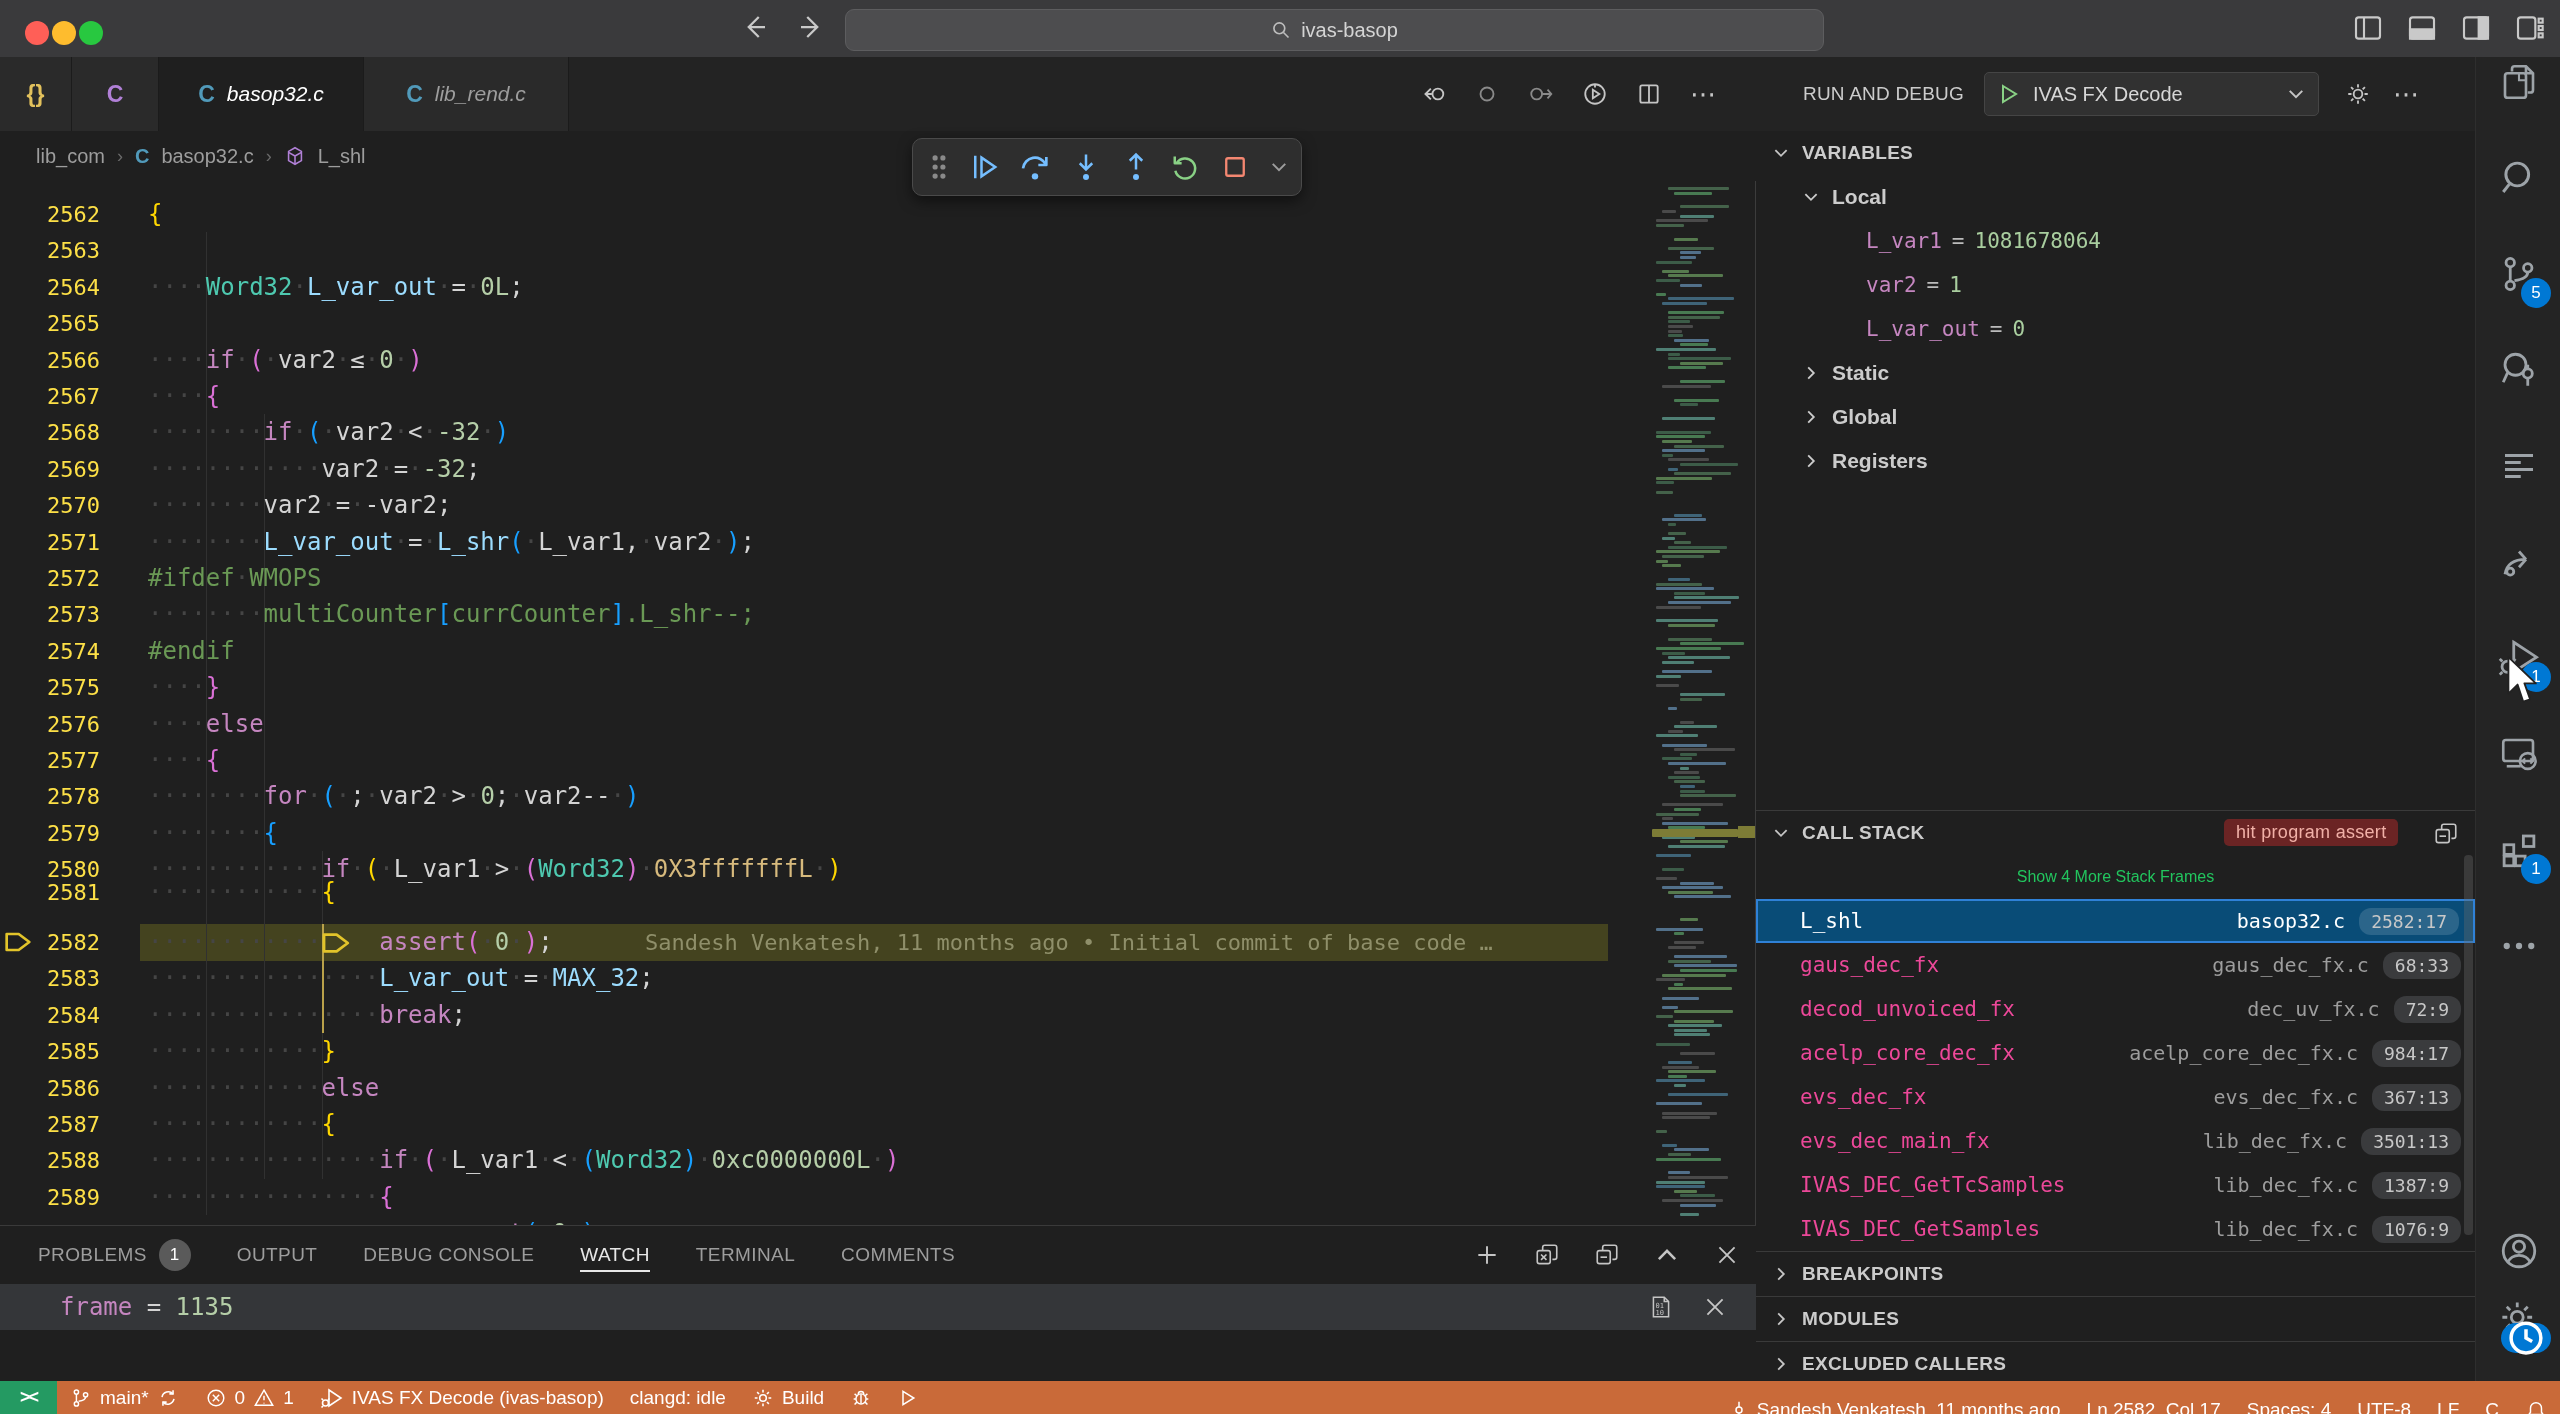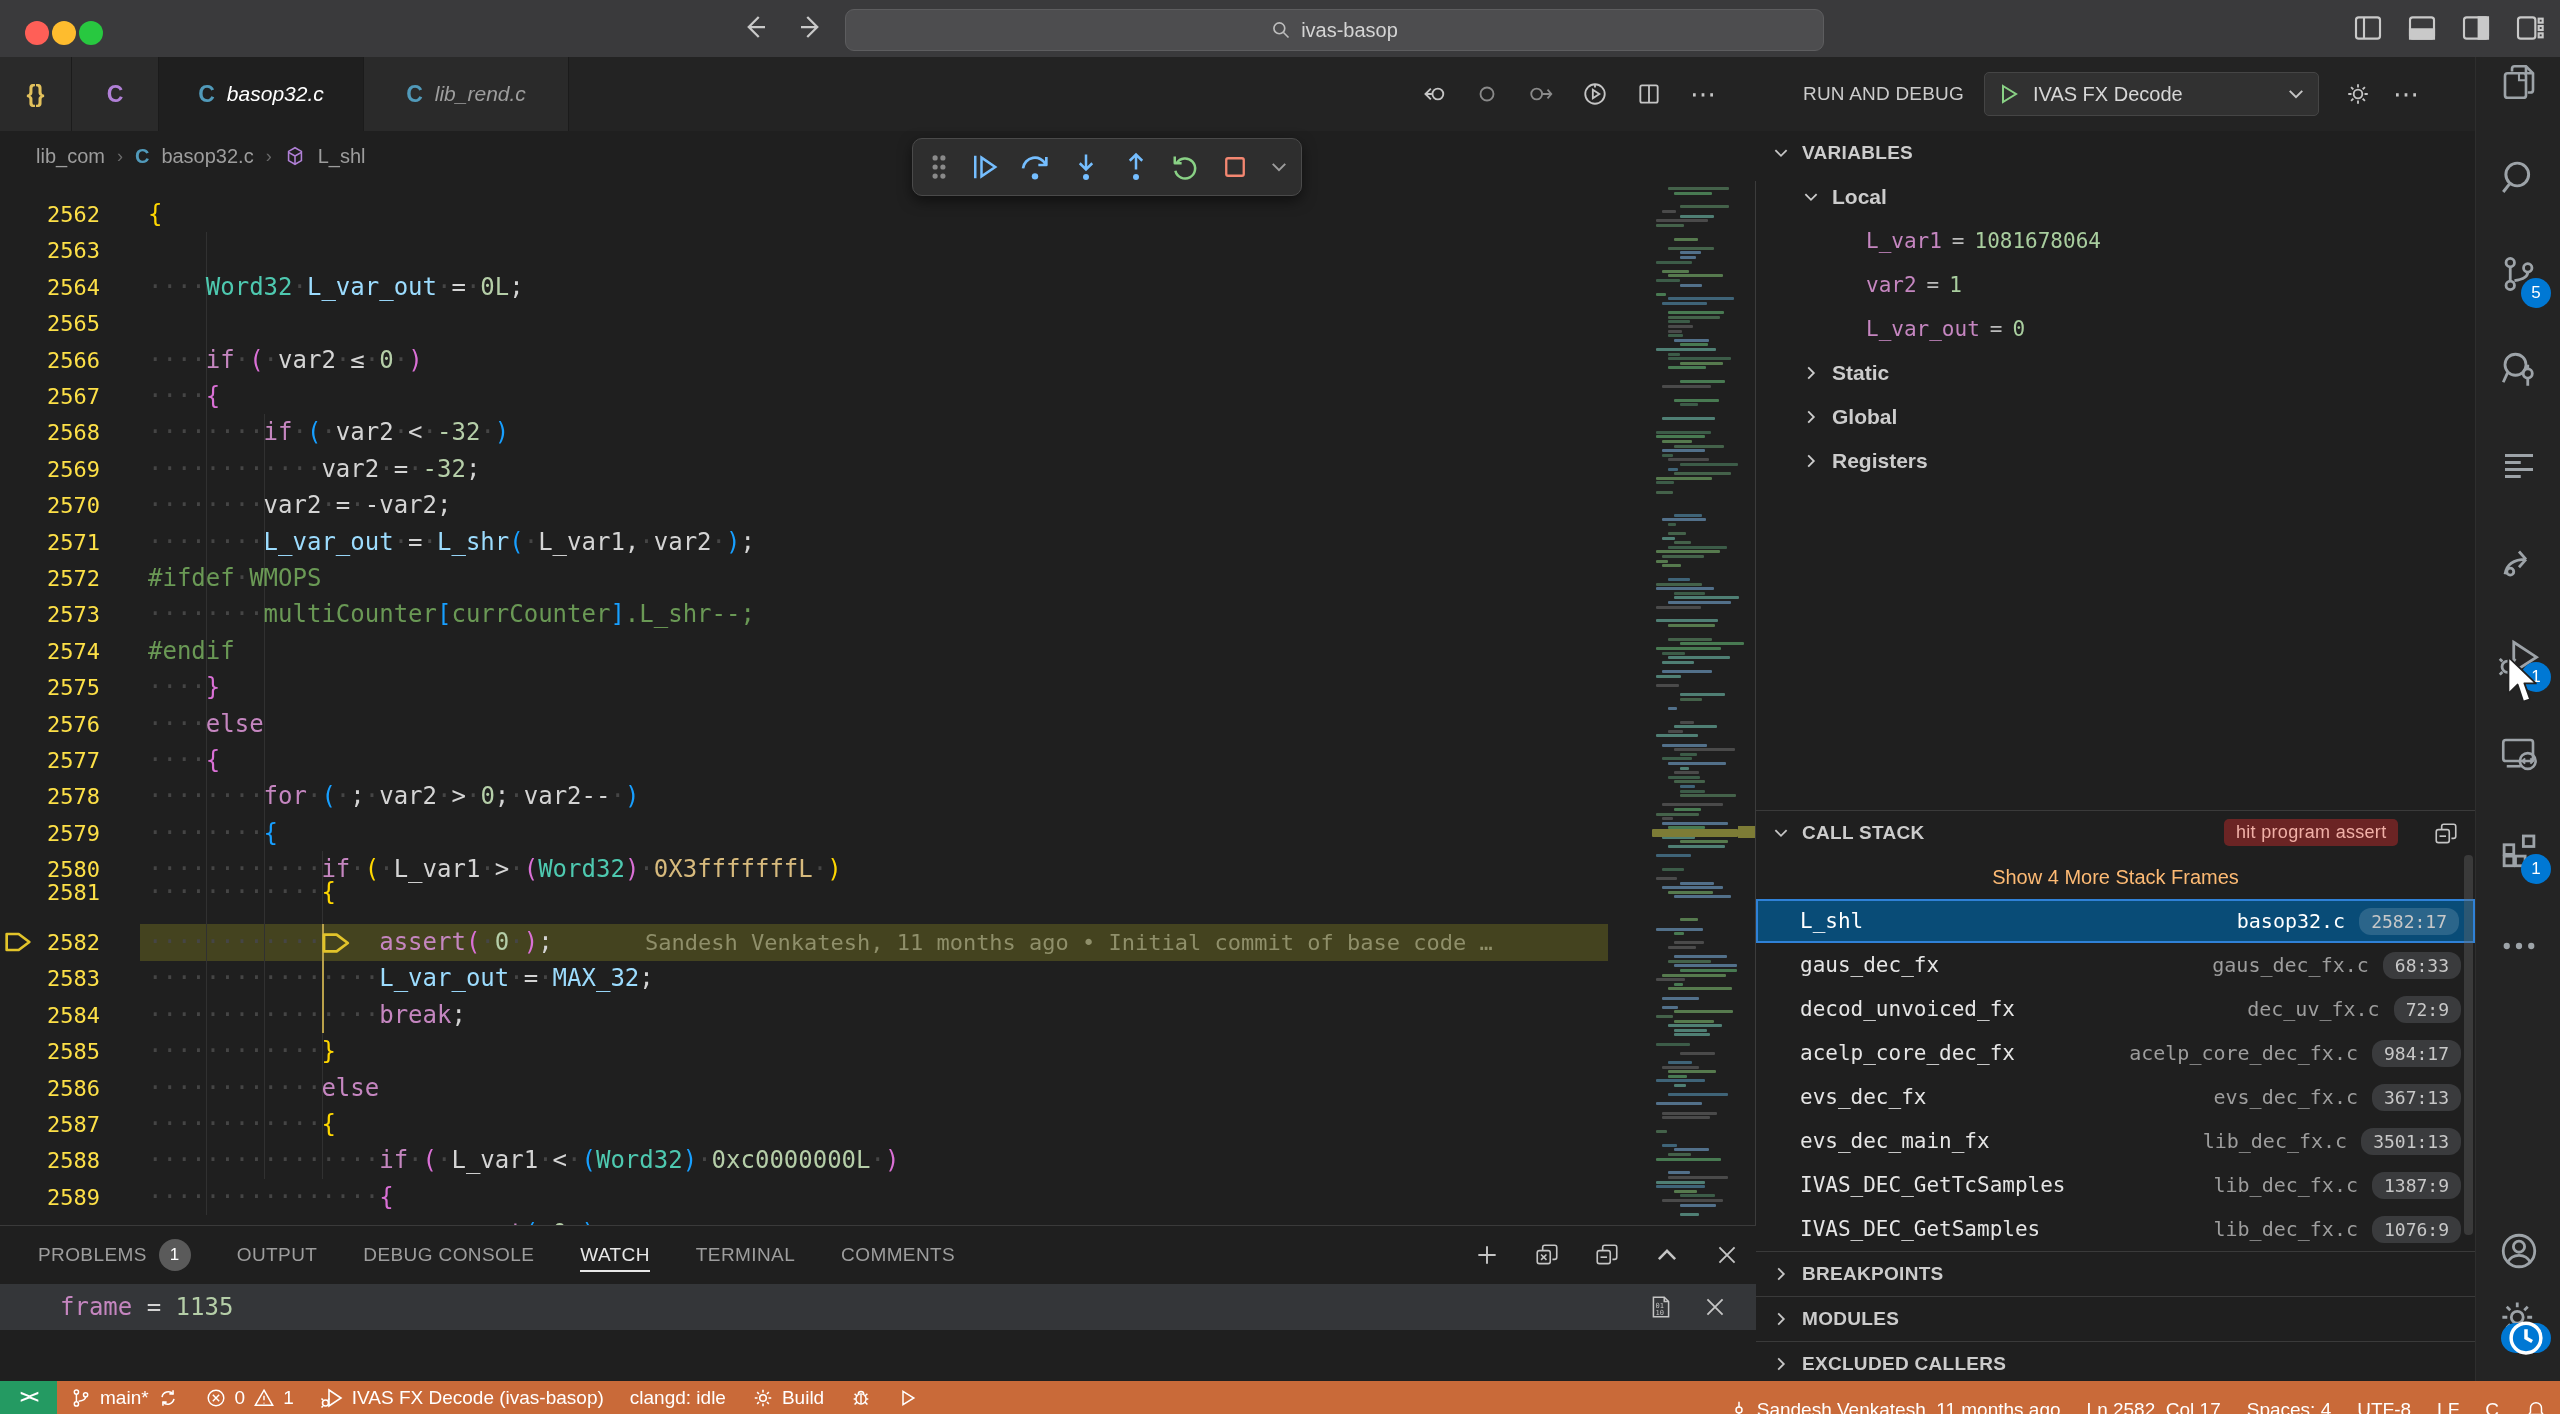--- a/index.html
+++ b/index.html
@@ -84,23 +84,23 @@
   #sidebar{position:absolute;left:1756px;top:131px;width:719px;height:1250px;background:#1f1f1f}
   .sect-head{display:flex;align-items:center;height:44px;font-size:19px;font-weight:bold;color:#cccccc;letter-spacing:.3px}
   .sect-head .chev{margin:0 12px 0 16px;color:#c5c5c5}
   .tree-row{display:flex;align-items:center;height:44px;font-size:21px;color:#cccccc}
   .var-row{height:44px;display:flex;align-items:center;padding-left:110px;font-size:21px}
   .vname{color:#c586c0}.veq{color:#bbbbbb;padding:0 10px}.vval{color:#a9ce9f}
   #callstack-head{border-top:1px solid #3a3a3a;position:relative}
   #cs-badge{position:absolute;left:468px;top:8px;background:#6b2424;color:#f1b0a7;font-weight:normal;font-size:18px;
       border-radius:5px;padding:3px 12px;white-space:nowrap}
   #cs-collapse{position:absolute;right:16px;top:10px;color:#c5c5c5}
-  #cs-more{height:44px;display:flex;align-items:center;justify-content:center;color:#fdba74;font-size:20px}
+  #cs-more{height:44px;display:flex;align-items:center;justify-content:center;color:#22c55e;font-size:16px}
   .frame-row{height:44px;display:flex;align-items:center;padding:0 14px 0 44px;box-sizing:border-box}
-  .frame-row .fn{font-size:21px;color:#e5e5e5}
+  .frame-row .fn{font-size:21px;color:#ec4899}
   .frame-row .file{margin-left:auto;font-size:20px;color:#9d9d9d;padding-right:14px}
   .frame-pill{background:rgba(90,93,98,.45);border-radius:12px;font-size:18px;color:#c8c8c8;padding:3px 12px}
   .frame-row.sel{background:#094c77;border:2px solid #2f81d7;box-sizing:border-box;padding-left:42px}
   .frame-row.sel .fn,.frame-row.sel .file{color:#ffffff}
   .frame-row.sel .frame-pill{background:rgba(255,255,255,.14)}
   .bottom-sect{border-top:1px solid #3a3a3a}
   #sb-scroll{position:absolute;right:2px;top:724px;width:9px;height:380px;background:rgba(110,110,110,.35);border-radius:4px}
 
   
   #activitybar{position:absolute;left:2475px;top:57px;width:85px;height:1324px;background:#242424;border-left:1px solid #2e2e2e}

